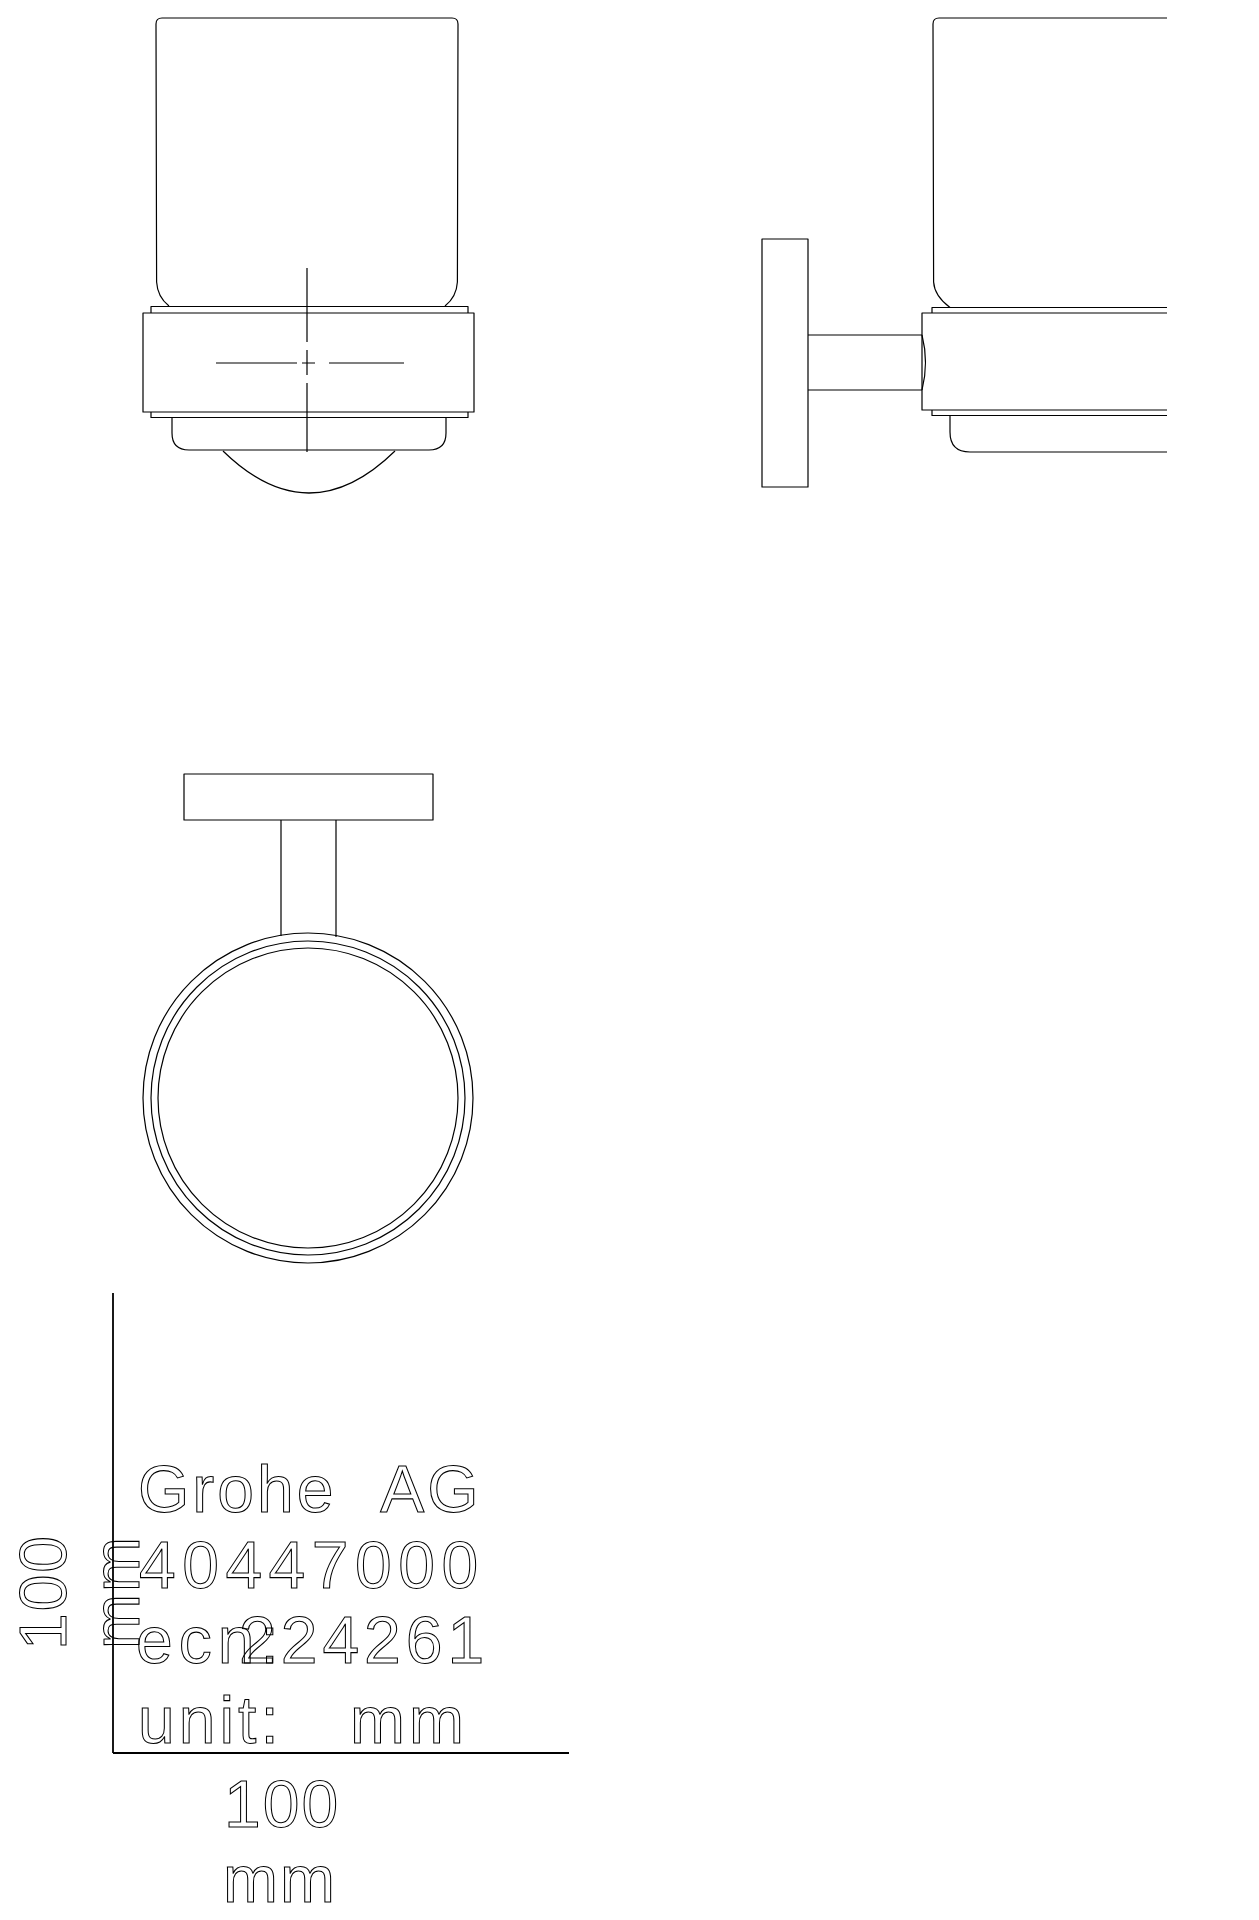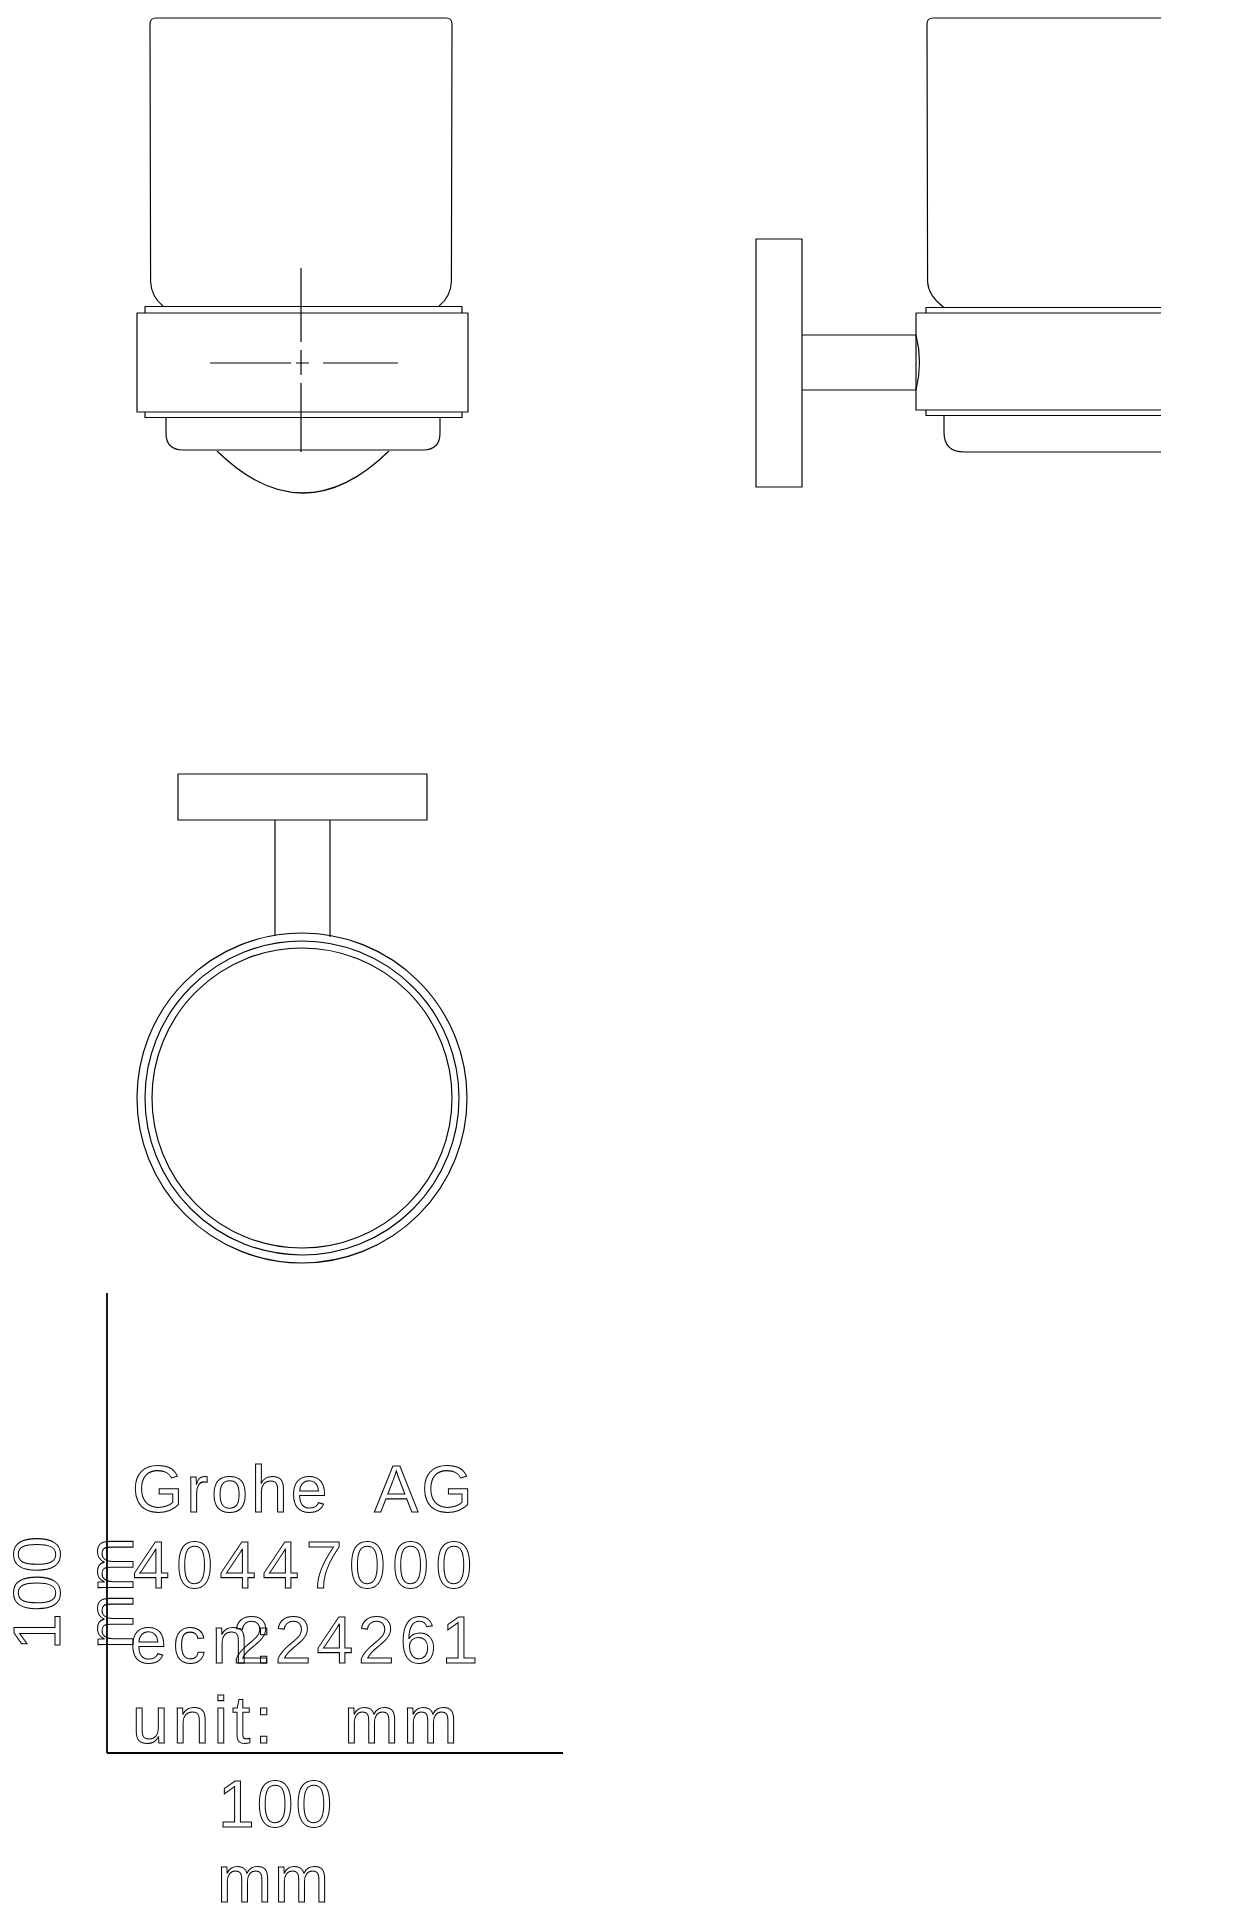--- a/index.html
+++ b/index.html
@@ -3,20 +3,21 @@
 <meta charset="utf-8">
 <style>
   html, body { margin: 0; padding: 0; background: #ffffff; }
   .canvas {
     position: relative;
     width: 1161px;
     height: 1920px;
     background: #ffffff;
     overflow: hidden;
     font-family: "Liberation Sans", sans-serif;
+    margin-left: 6px;
   }
   svg { position: absolute; left: 0; top: 0; }
   .line {
     fill: none;
     stroke: #000000;
     stroke-width: 1.2;
     stroke-linecap: butt;
     stroke-linejoin: round;
   }
   .scale-line {

